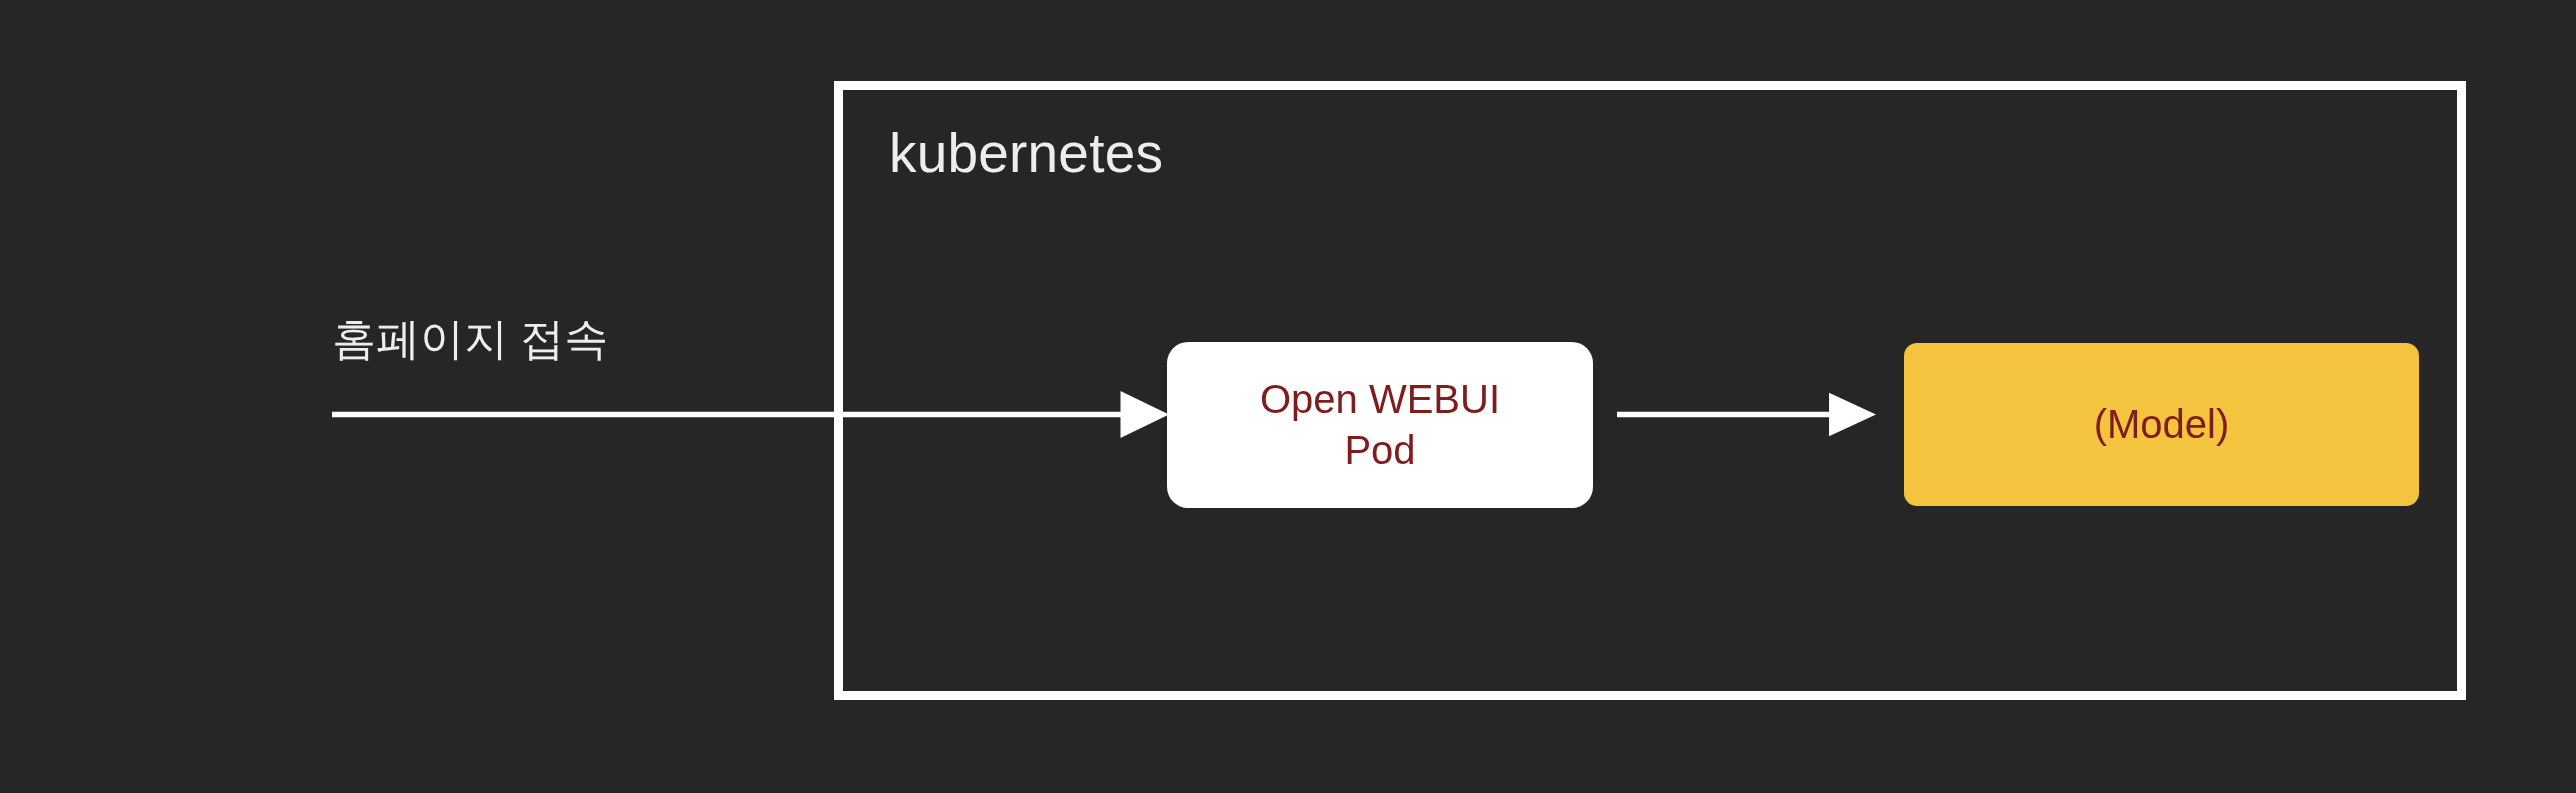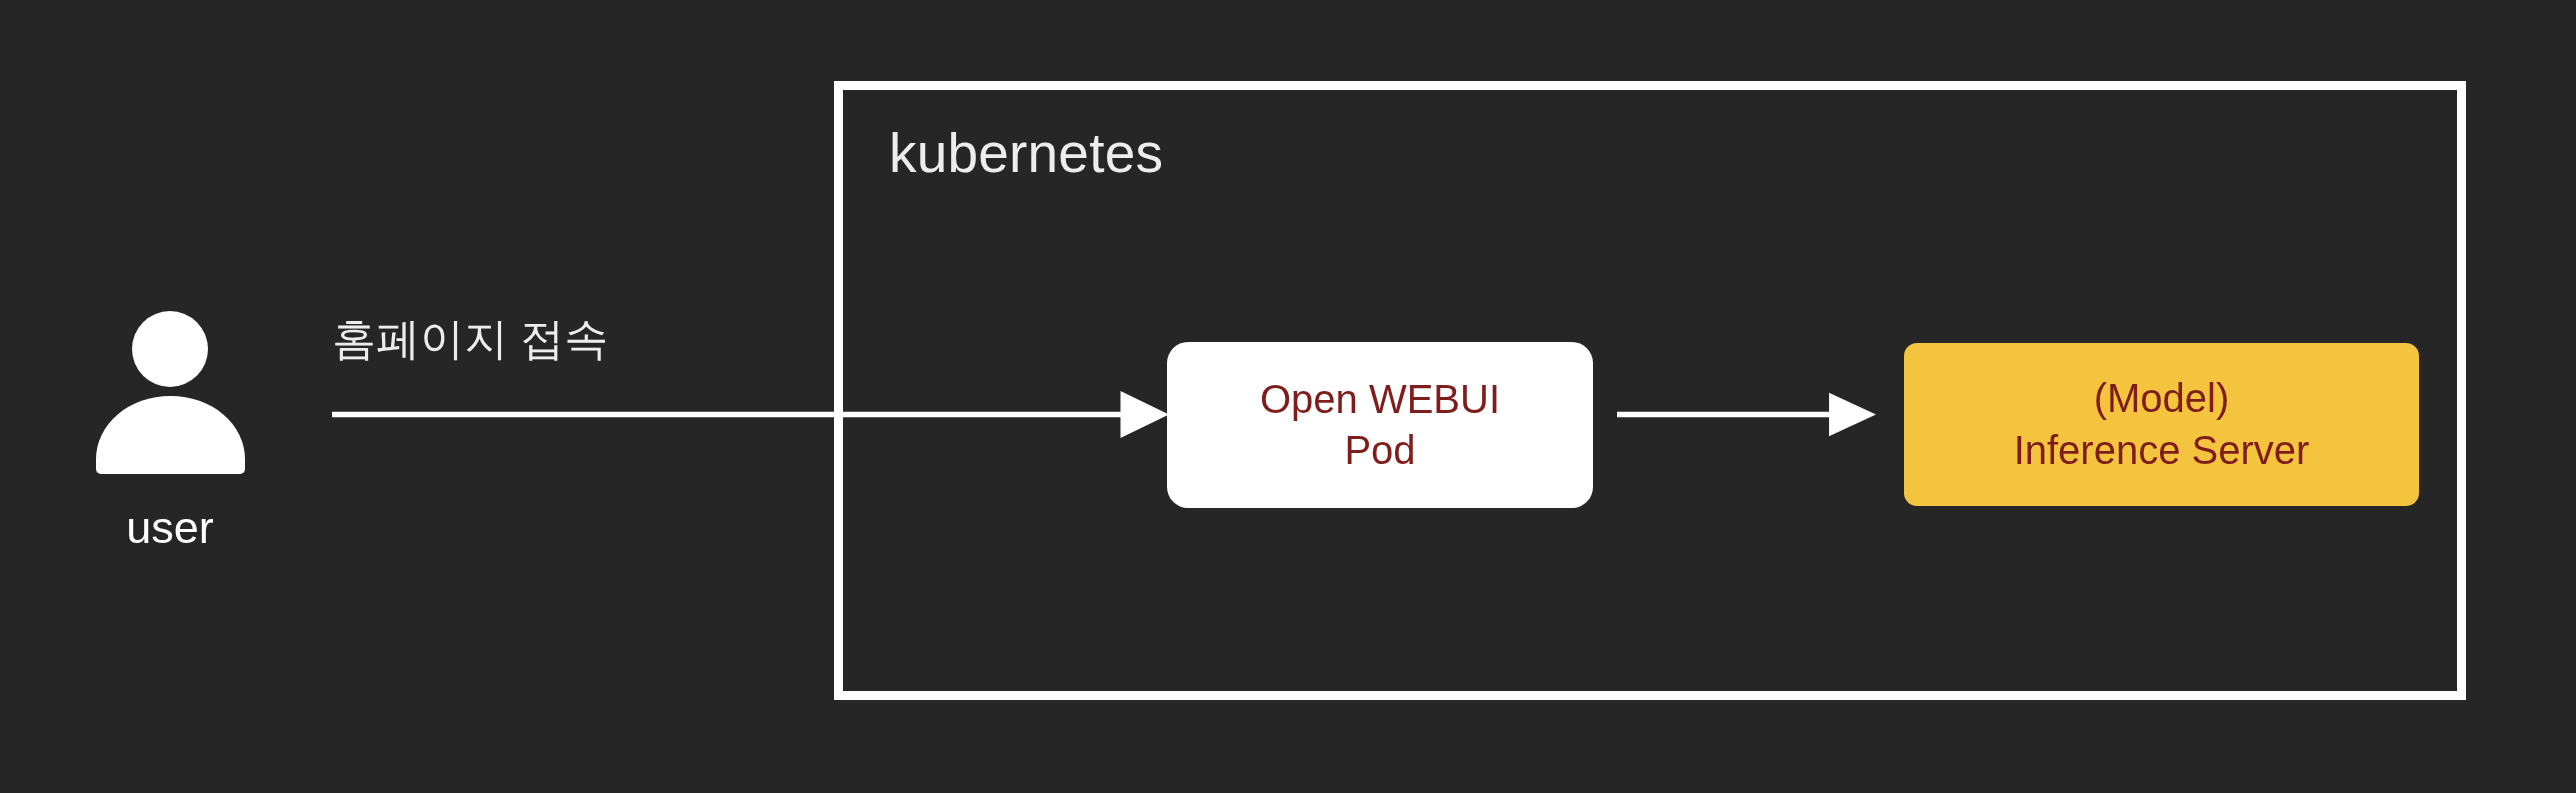--- a/index.html
+++ b/index.html
@@ -124,25 +124,20 @@
   .node-line { display: block; }
 </style>
 </head>
 <body>
 
 <div id="canvas">
 
   <div class="k8s-box"></div>
   <div class="k8s-label">kubernetes</div>
 
-  <div class="actor">
-    <div class="actor-head"></div>
-    <div class="actor-body"></div>
-    <div class="actor-label">user</div>
-  </div>
 
   <div class="edge-label" style="left:332px; top:314px;">홈페이지 접속</div>
 
   <div class="arrow" style="left:332px; top:390px; width:837px;">
     <svg width="837" height="49" viewBox="0 0 1035 60">
       <line x1="0" y1="30" x2="985" y2="30" stroke="#FFFFFF" stroke-width="7"></line>
       <polygon points="1035,30 975,1 975,59" fill="#FFFFFF"></polygon>
     </svg>
   </div>
 
@@ -154,17 +149,16 @@
 
   <div class="arrow" style="left:1617px; top:390px; width:259px;">
     <svg width="259" height="49" viewBox="0 0 320 60">
       <line x1="0" y1="30" x2="272" y2="30" stroke="#FFFFFF" stroke-width="7"></line>
       <polygon points="320,30 262,3 262,57" fill="#FFFFFF"></polygon>
     </svg>
   </div>
 
   <div class="node node-inference">
     <span class="node-line">(Model)</span>
-    <span class="node-line">Inference Server</span>
   </div>
 
 </div>
 
 
 </body></html>

